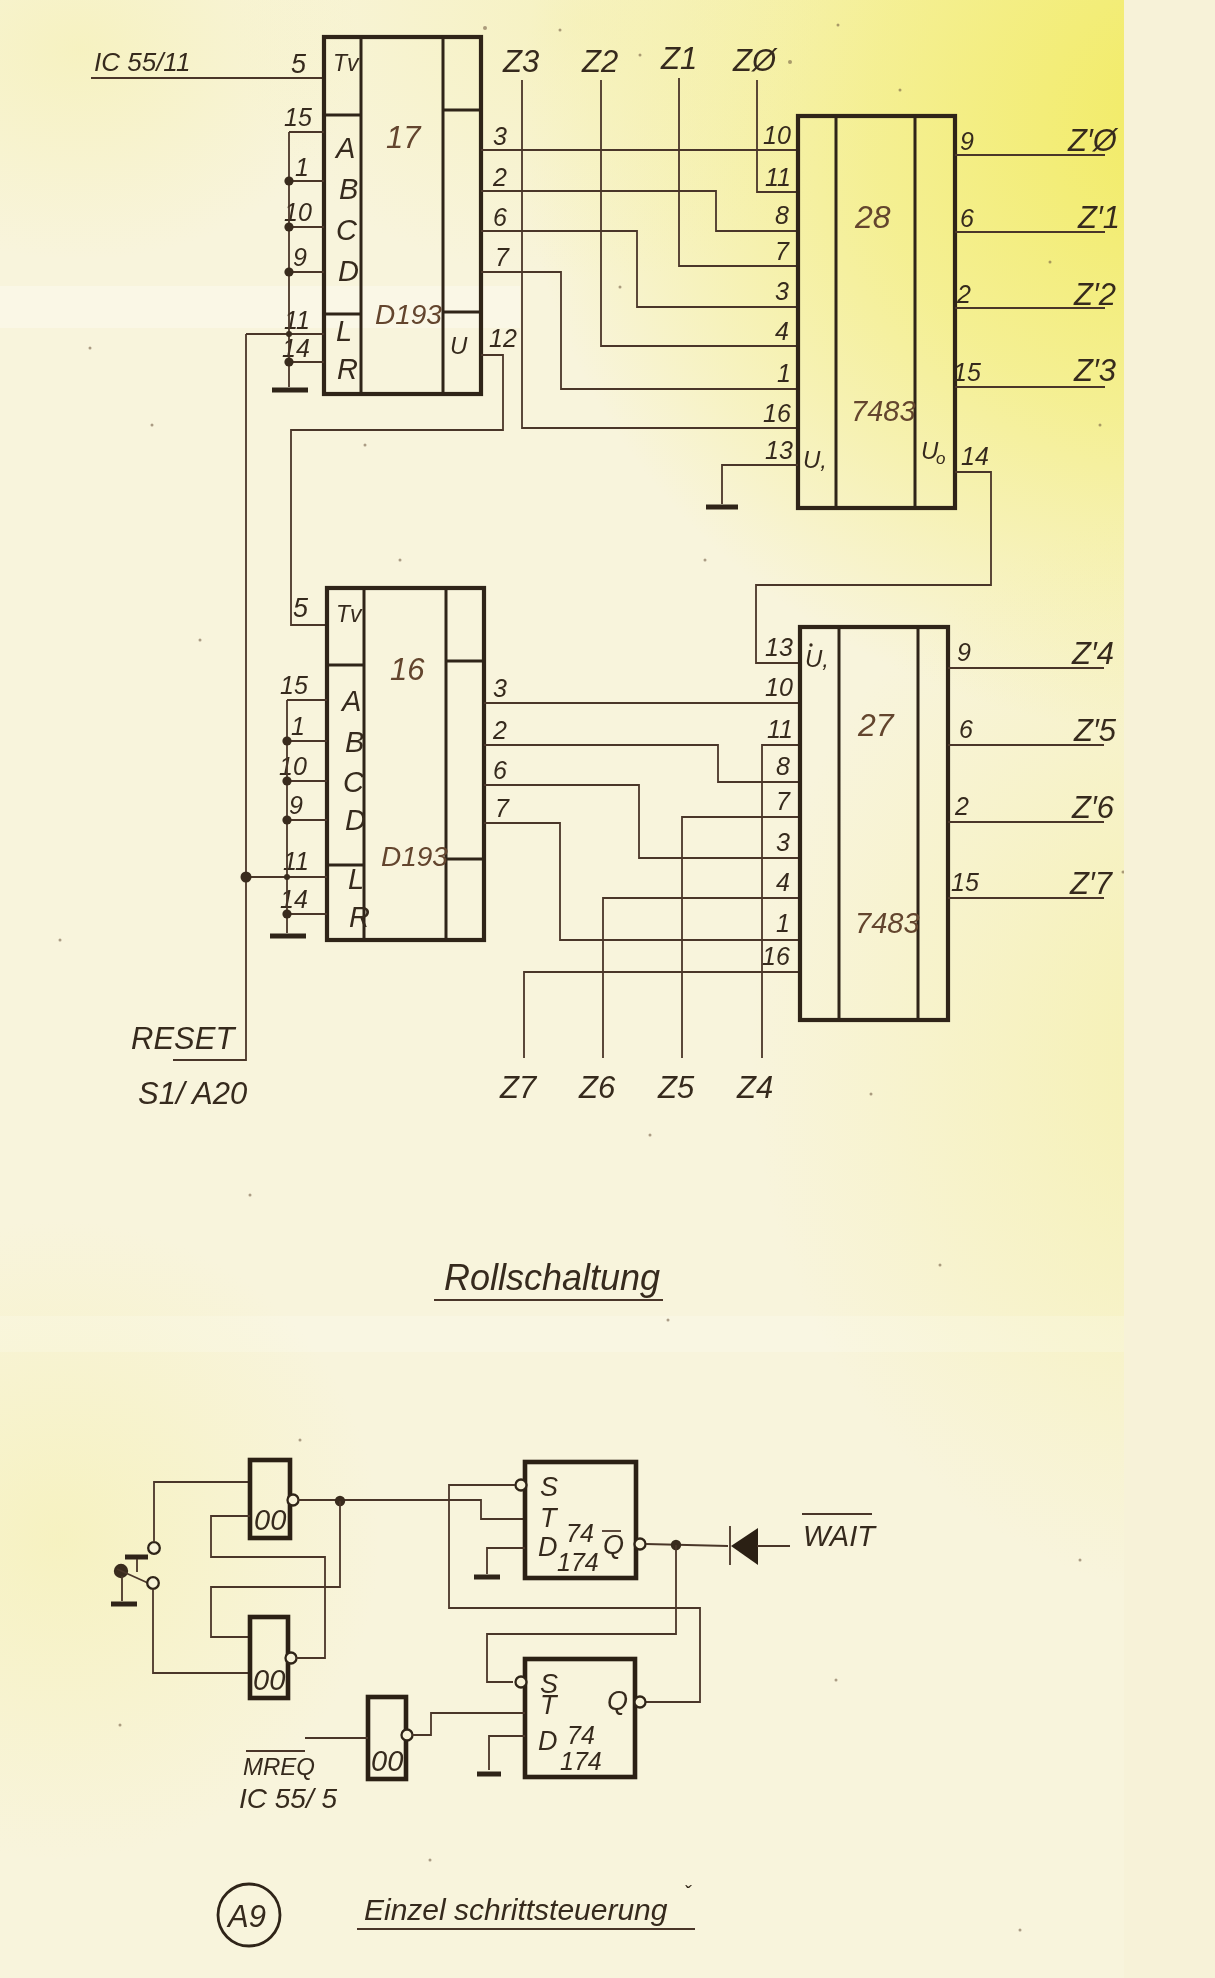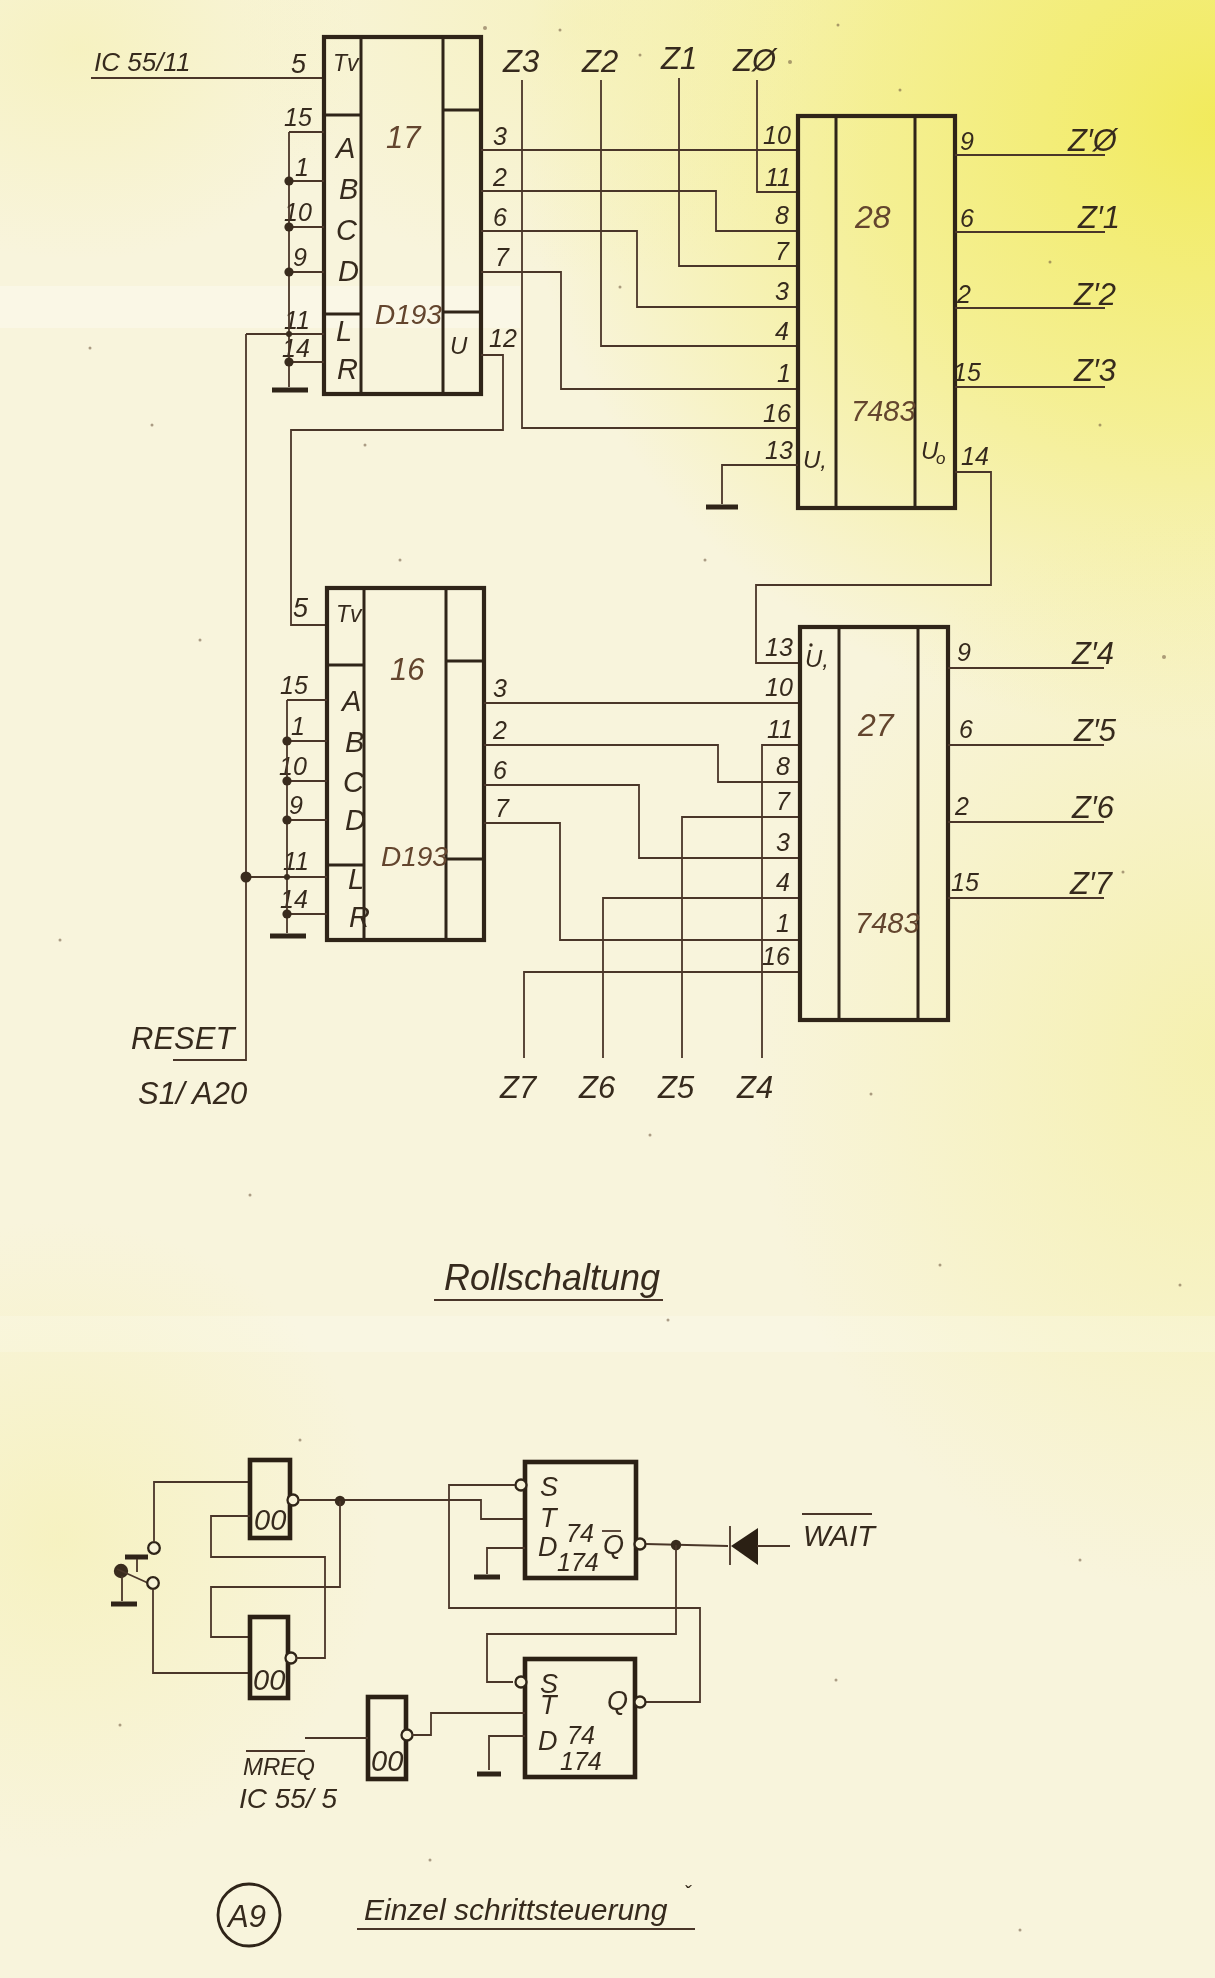--- a/index.html
+++ b/index.html
@@ -1,16 +1,16 @@
 <!DOCTYPE html>
 <html><head>
 <meta charset="utf-8">
 <style>
 html,body{margin:0;padding:0;background:#f7f2d8;}
-#page{position:relative;width:1215px;height:1978px;overflow:hidden;}
+#page{position:relative;width:1124px;height:1978px;overflow:hidden;}
 svg{position:absolute;left:0;top:0;}
 text{font-family:"Liberation Sans",sans-serif;font-style:italic;}
 .t{fill:#362a1d;}
 .tb{fill:#63452e;}
 .w{stroke:#4a3629;stroke-width:1.8;fill:none;}
 .wb{stroke:#2f2418;stroke-width:4.2;fill:none;}
 .wi{stroke:#2f2418;stroke-width:3;fill:none;}
 .gb{stroke:#2b2014;stroke-width:4.6;fill:none;}
 .thk{stroke:#2f2418;stroke-width:5;fill:none;}
 .dot{fill:#392b1d;}

